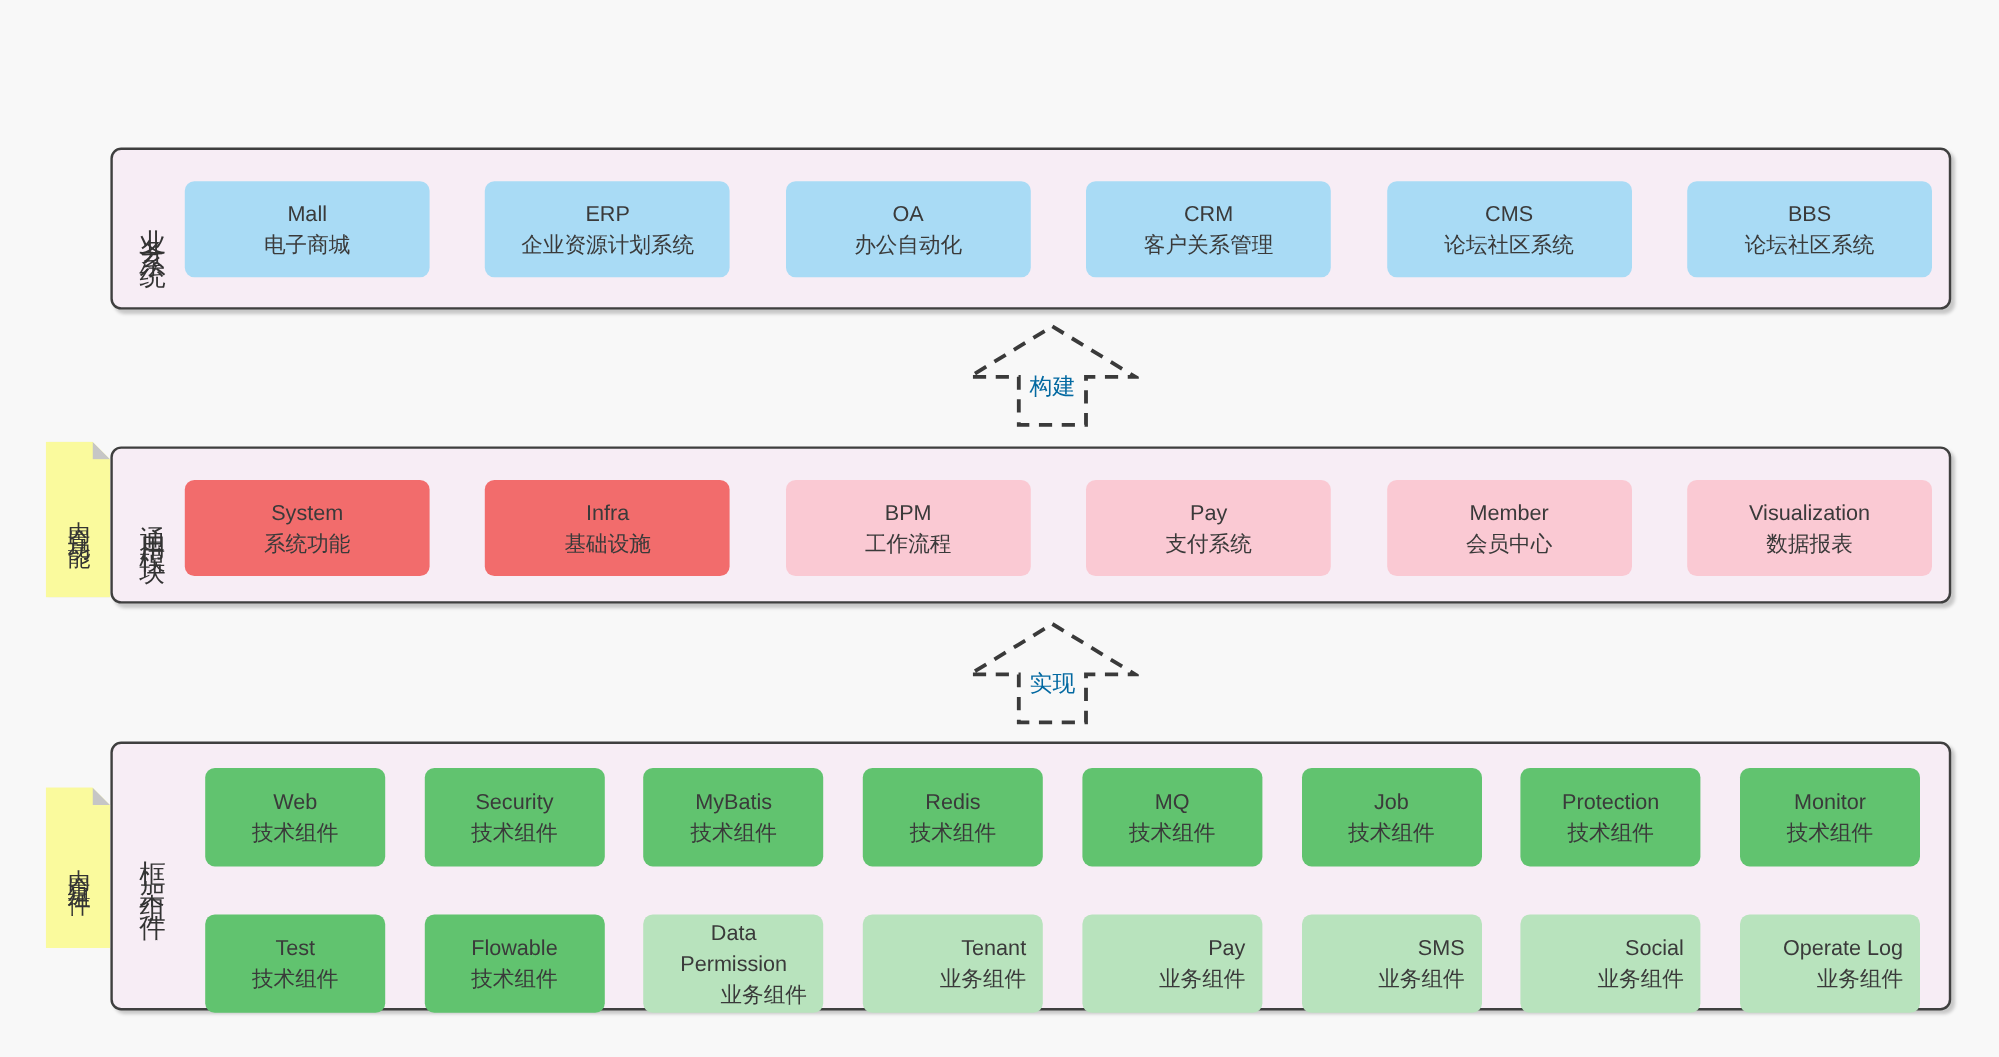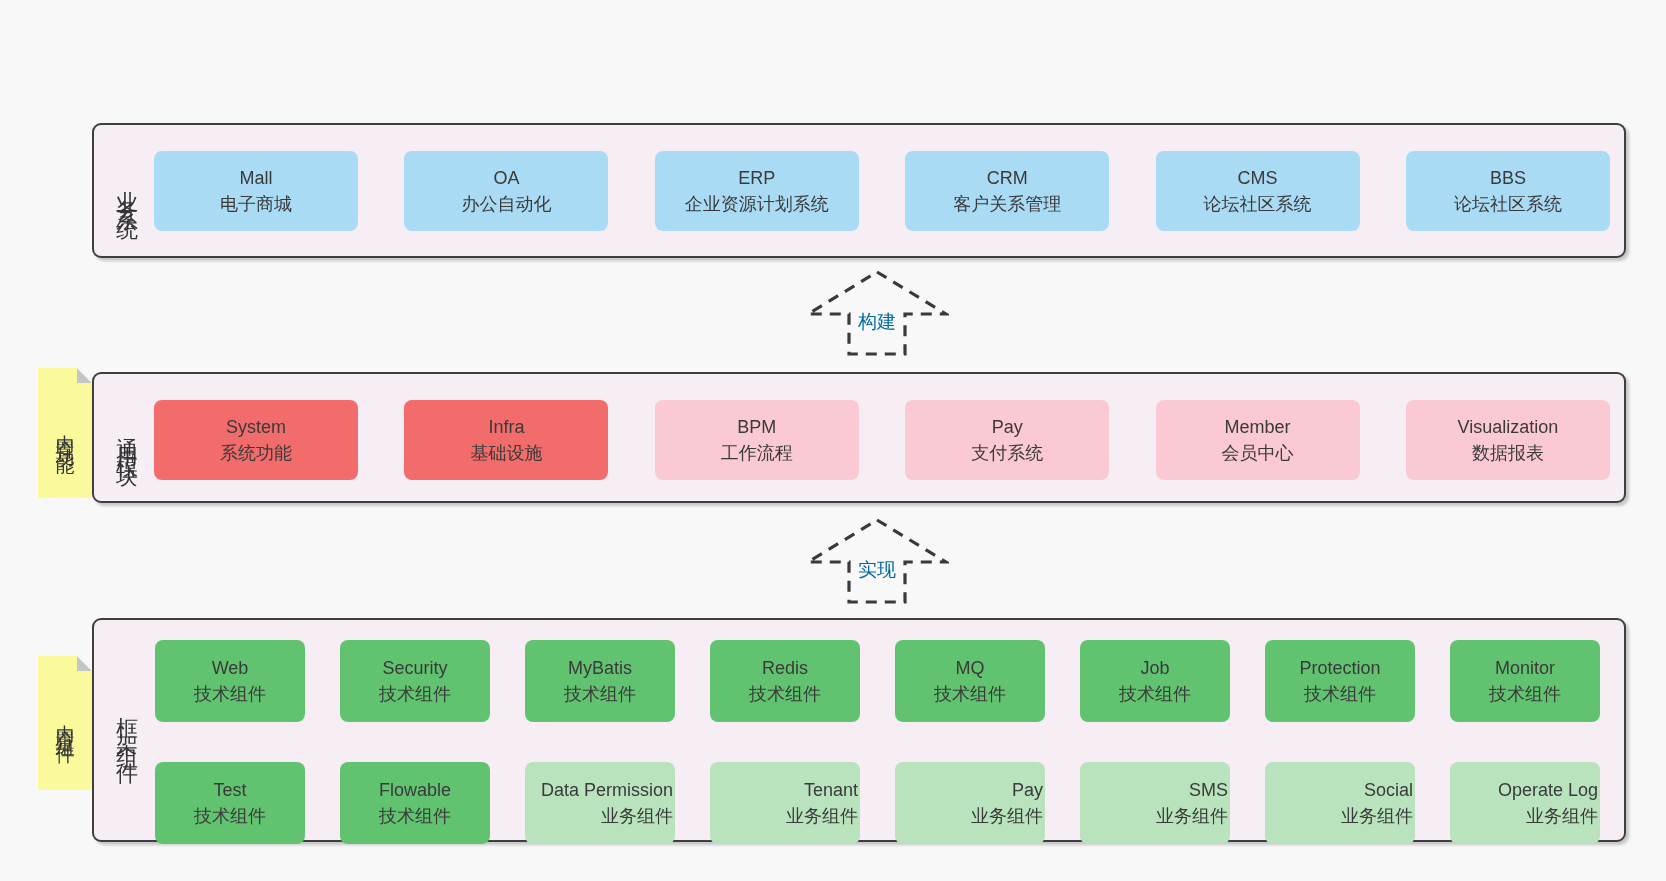--- a/index.html
+++ b/index.html
@@ -30,24 +30,24 @@
   .panel-label.wide{letter-spacing:15px;}
 
   .box-row{position:absolute;display:flex;justify-content:space-between;}
   .row-6{left:60px;top:26px;width:1456px;height:80px;}
   #panel-framework .row-1{left:61px;top:20px;width:1445px;height:82px;}
   #panel-framework .row-2{left:61px;top:142px;width:1445px;height:82px;}
 
   .box{
     border-radius:8px;display:flex;flex-direction:column;
     align-items:center;justify-content:center;text-align:center;
-    font-size:18px;line-height:26px;color:#3a3a3a;padding:2px;
+    font-size:18px;line-height:26px;color:#3a3a3a;padding:14px;
   }
   .row-6 .box{width:204px;}
-  .row-8 .box{width:150px;}
+  .row-8 .box{width:150px;margin-left:16px;}
   .box.blue{background:var(--blue);}
   .box.red{background:var(--red);}
   .box.pink{background:var(--pink);}
   .box.green{background:var(--green);}
   .box.green-light{background:var(--green-light);align-items:flex-end;}
 
   .note{
     position:absolute;left:38px;width:54px;background:var(--yellow);
     display:flex;align-items:center;justify-content:center;z-index:3;
     clip-path:polygon(0 0, calc(100% - 15px) 0, 100% 15px, 100% 100%, 0 100%);
@@ -80,26 +80,26 @@
 <div class="stage">
 
   <div class="panel" id="panel-business">
     <div class="panel-label">业务系统</div>
     <div class="box-row row-6">
       <div class="box blue">
         <div>Mall</div>
         <div>电子商城</div>
       </div>
       <div class="box blue">
+        <div>ERP</div>
+        <div>企业资源计划系统</div>
+      </div>
+      <div class="box blue">
         <div>OA</div>
         <div>办公自动化</div>
-      </div>
-      <div class="box blue">
-        <div>ERP</div>
-        <div>企业资源计划系统</div>
       </div>
       <div class="box blue">
         <div>CRM</div>
         <div>客户关系管理</div>
       </div>
       <div class="box blue">
         <div>CMS</div>
         <div>论坛社区系统</div>
       </div>
       <div class="box blue">

